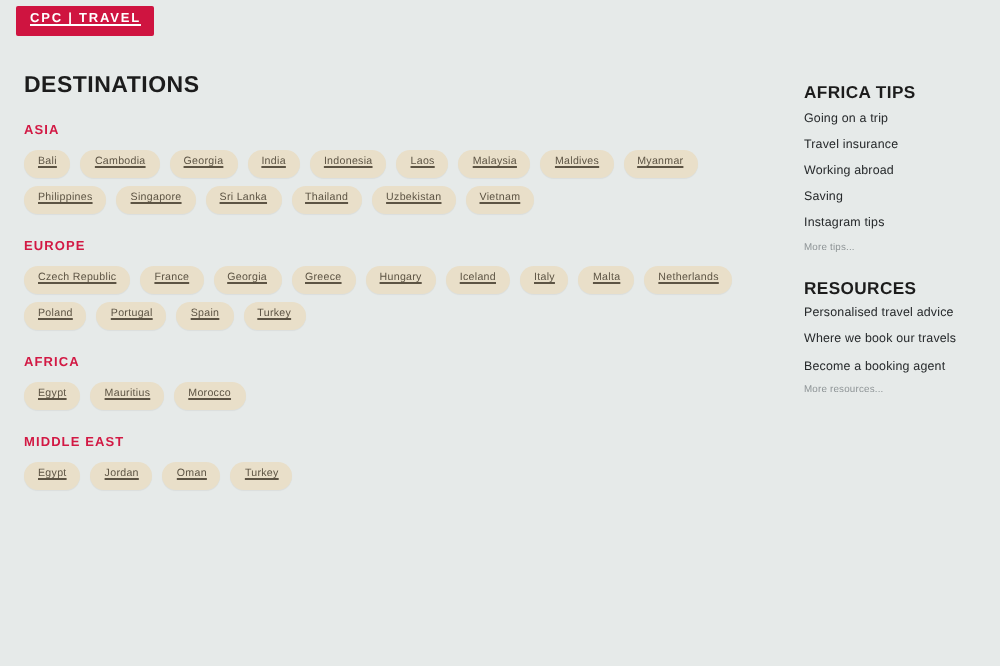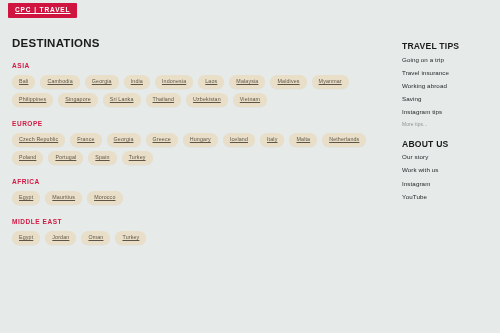--- a/index.html
+++ b/index.html
@@ -186,31 +186,31 @@
             <a class="pill" href="#">Oman</a>
             <a class="pill" href="#">Turkey</a>
           </div>
         </div>
       </div>
   </div>
 
   <div class="right-col">
     <div id="side-blocks">
         <div class="side-block">
-          <h2 class="side-title">TRAVEL TIPS</h2>
+          <h2 class="side-title">AFRICA TIPS</h2>
           <a class="side-link" href="#">Going on a trip</a>
           <a class="side-link" href="#">Travel insurance</a>
           <a class="side-link" href="#">Working abroad</a>
           <a class="side-link" href="#">Saving</a>
           <a class="side-link" href="#">Instagram tips</a>
           <a class="side-more" href="#">More tips...</a>
         </div>
         <div class="side-block">
-          <h2 class="side-title">ABOUT US</h2>
-          <a class="side-link" href="#">Our story</a>
-          <a class="side-link" href="#">Work with us</a>
-          <a class="side-link" href="#">Instagram</a>
-          <a class="side-link" href="#">YouTube</a>
+          <h2 class="side-title">RESOURCES</h2>
+          <a class="side-link" href="#">Personalised travel advice</a>
+          <a class="side-link" href="#">Where we book our travels</a>
+          <a class="side-link" href="#">Become a booking agent</a>
+          <a class="side-more" href="#">More resources...</a>
         </div>
       </div>
   </div>
 
 </div>
 
 </body></html>

